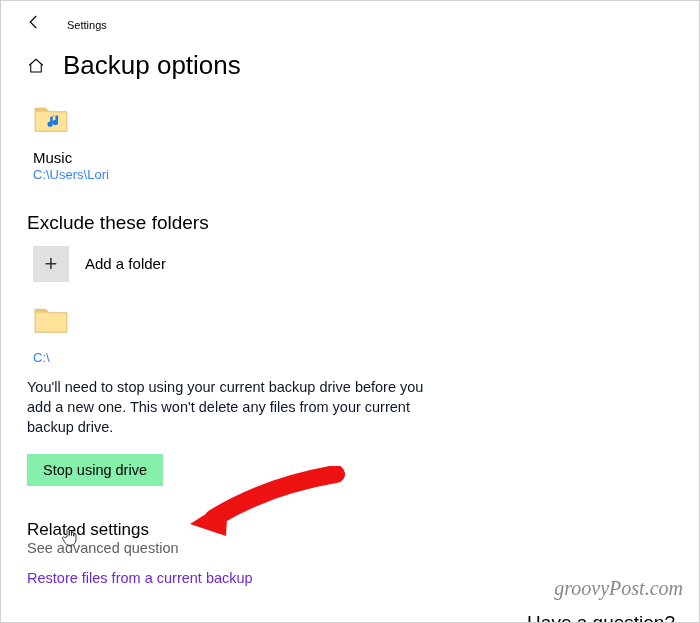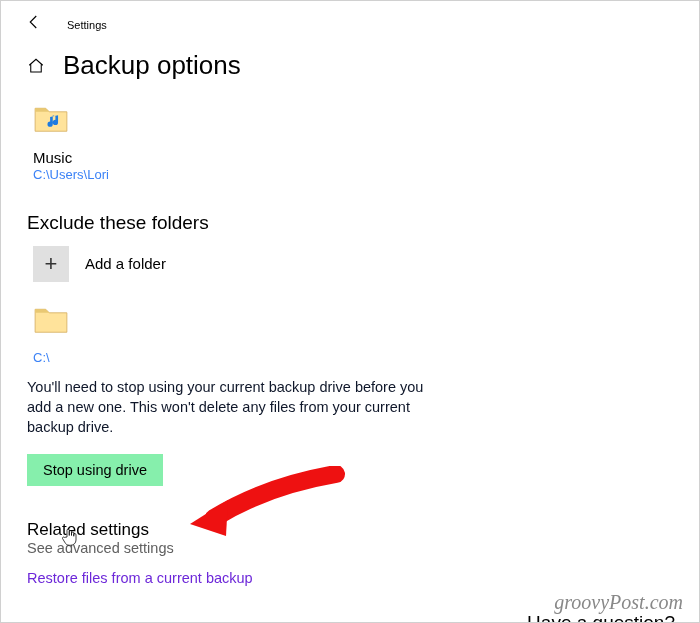--- a/index.html
+++ b/index.html
@@ -151,21 +151,21 @@
   }
   .arrow-annot {
     position: absolute;
     left: 185px;
     top: 465px;
     pointer-events: none;
   }
   .watermark {
     position: absolute;
     right: 16px;
-    bottom: 8px;
+    bottom: 22px;
     font-family: Georgia, "Times New Roman", serif;
     font-style: italic;
     font-size: 20px;
     color: #888888;
     margin-left: 20px;
   }
 </style>
 </head>
 <body>
 
@@ -219,21 +219,21 @@
     <div class="folder-text">
       <div class="path">C:\</div>
     </div>
   </div>
 
   <p class="desc">You'll need to stop using your current backup drive before you add a new one. This won't delete any files from your current backup drive.</p>
   <button class="grey-btn">Stop using drive</button>
 
   <div class="related-sec">
     <div class="related-title">Related settings</div>
-    <span class="grey-link">See advanced settings</span>
+    <span class="grey-link">See advanced question</span>
     <span class="blue-link">Restore files from a current backup</span>
   </div>
 
   <div class="question">Have a question?</div>
 </div>
 
 <span class="cursor">
   <svg viewBox="0 0 24 28" width="18" height="22">
     <path d="M8 14 V5 a1.5 1.5 0 0 1 3 0 V12 V7 a1.5 1.5 0 0 1 3 0 V12 V9 a1.5 1.5 0 0 1 3 0 V13 V11 a1.5 1.5 0 0 1 3 0 V18 c0 4 -3 7 -7 7 h-2 c-3 0 -5 -2 -6 -4 l-3 -5 a1.5 1.5 0 0 1 2.5 -1.5 Z" fill="#ffffff" stroke="#000" stroke-width="1"></path>
   </svg>

